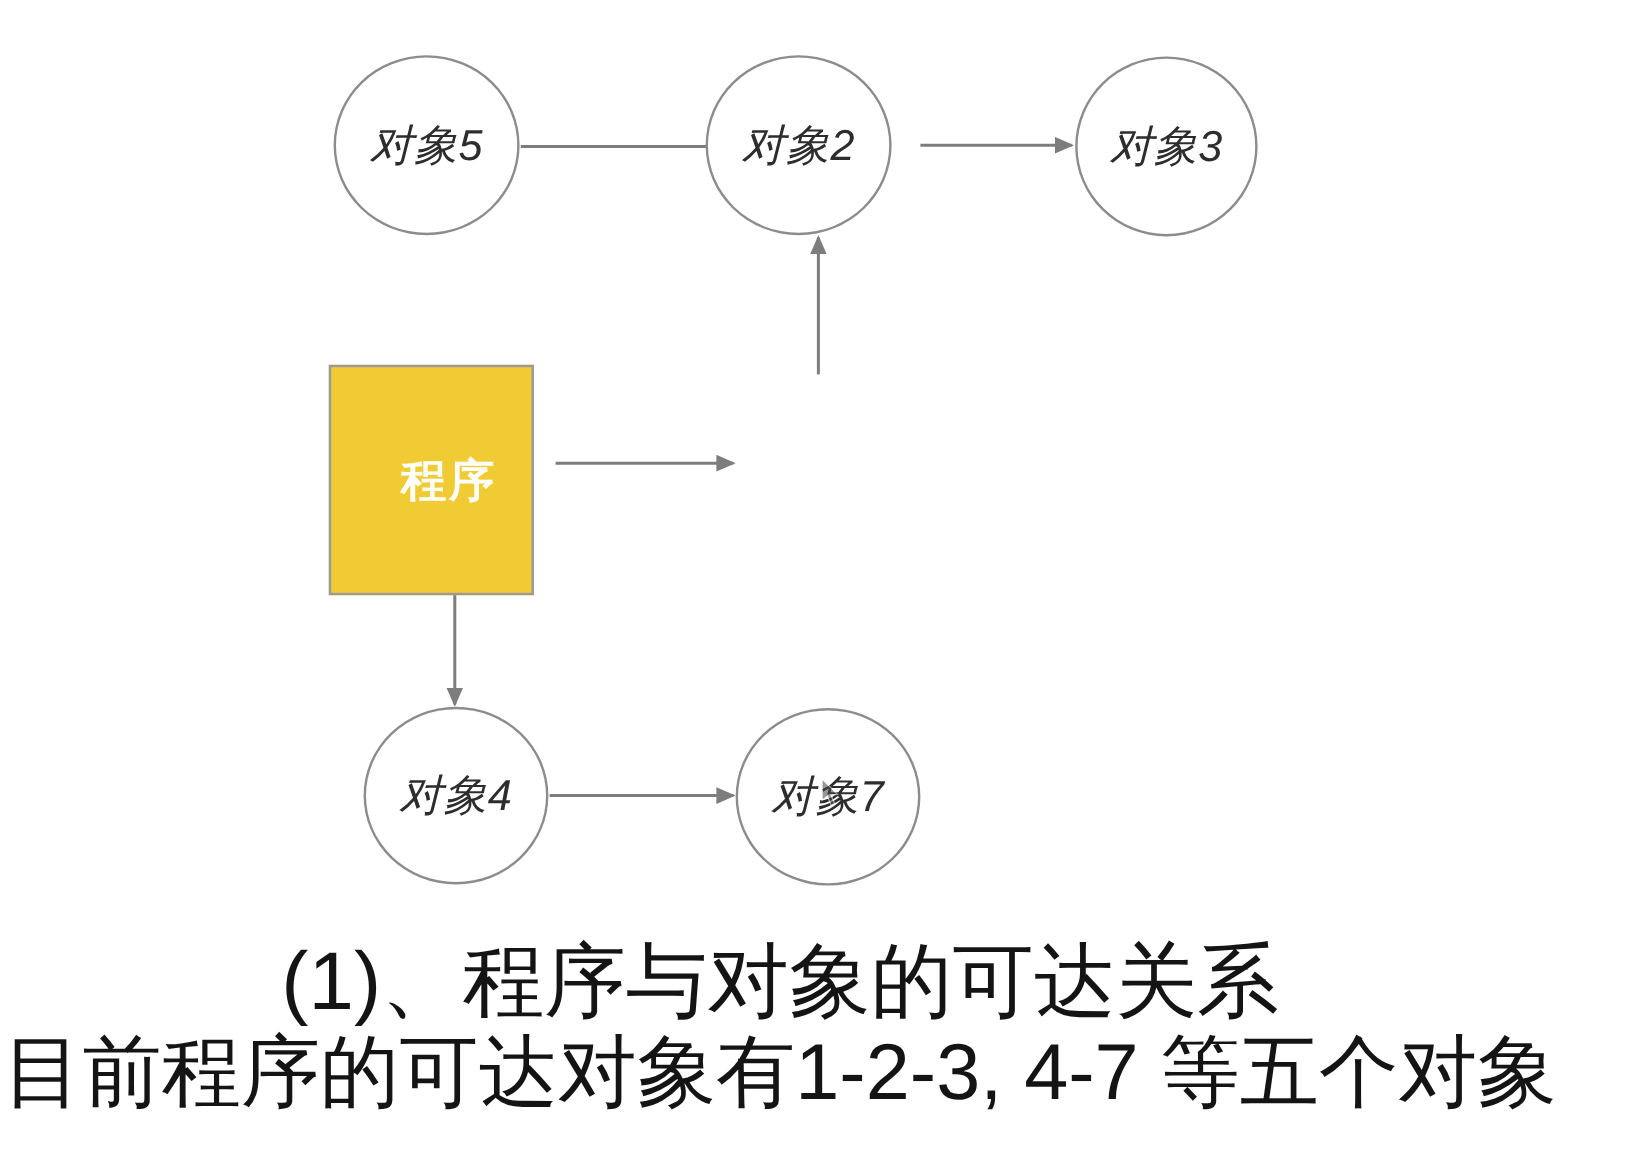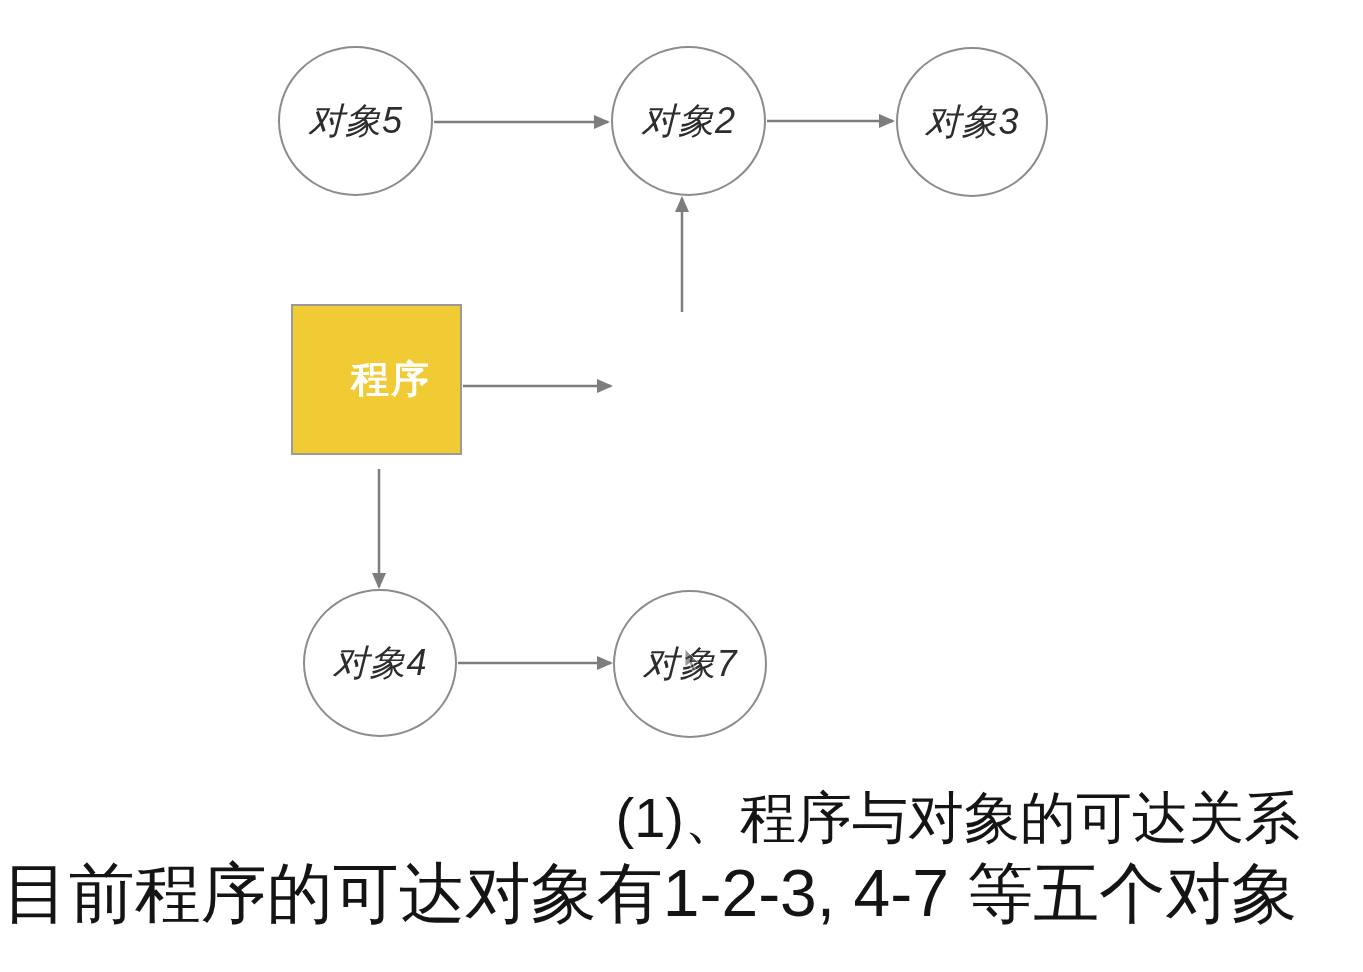--- a/index.html
+++ b/index.html
@@ -17,21 +17,21 @@
   .canvas{position:relative;width:1363px;height:972px;background:var(--bg);}
   .edges{position:absolute;left:0;top:0;width:1363px;height:972px;pointer-events:none;}
   .edges line{stroke:var(--arrow);stroke-width:2.5;}
   .node{position:absolute;display:flex;align-items:center;justify-content:center;
     background:#fff;border:2.5px solid var(--node-border);}
   .circle{border-radius:50%;font-style:italic;}
   .node .label{font-size:36px;color:var(--label);letter-spacing:1px;white-space:nowrap;}
   .program{background:var(--program-fill);border:2.5px solid #9a9a9a;}
   .program .label{color:var(--program-text);font-weight:bold;font-size:38px;letter-spacing:2px;}
   .caption{position:absolute;left:0;top:782px;width:1300px;text-align:center;color:var(--caption);}
-  .caption .line1{font-size:56px;line-height:72px;text-align:right;}
+  .caption .line1{font-size:68px;line-height:72px;}
   .caption .line2{font-size:66px;line-height:78px;}
   .cursor{position:absolute;left:684px;top:648px;opacity:0.55;pointer-events:none;}
 </style>
 </head>
 <body>
 
 <div class="canvas">
 
   <svg class="edges" viewBox="0 0 1363 972">
     <defs>
@@ -44,29 +44,29 @@
     <line x1="682" y1="312" x2="682" y2="198" marker-end="url(#arrow)"></line>
     <line x1="463" y1="386" x2="611" y2="386" marker-end="url(#arrow)"></line>
     <line x1="379" y1="469" x2="379" y2="587" marker-end="url(#arrow)"></line>
     <line x1="458" y1="663" x2="611" y2="663" marker-end="url(#arrow)"></line>
   </svg>
 
   <div class="node circle" style="left:278px;top:46px;width:155px;height:150px;">
     <span class="label">对象5</span>
   </div>
 
-  <div class="node circle" style="left:611px;top:46px;width:155px;height:150px;">
+  <div class="node circle" style="left:588px;top:46px;width:155px;height:150px;">
     <span class="label">对象2</span>
   </div>
 
   <div class="node circle" style="left:896px;top:47px;width:152px;height:150px;">
     <span class="label">对象3</span>
   </div>
 
-  <div class="node program" style="left:291px;top:304px;width:171px;height:151px;padding-left:29px;">
+  <div class="node program" style="left:274px;top:304px;width:171px;height:192px;padding-left:29px;">
     <span class="label">程序</span>
   </div>
 
 
 
   <div class="node circle" style="left:303px;top:589px;width:154px;height:148px;">
     <span class="label">对象4</span>
   </div>
 
   <div class="node circle" style="left:613px;top:590px;width:154px;height:148px;">

